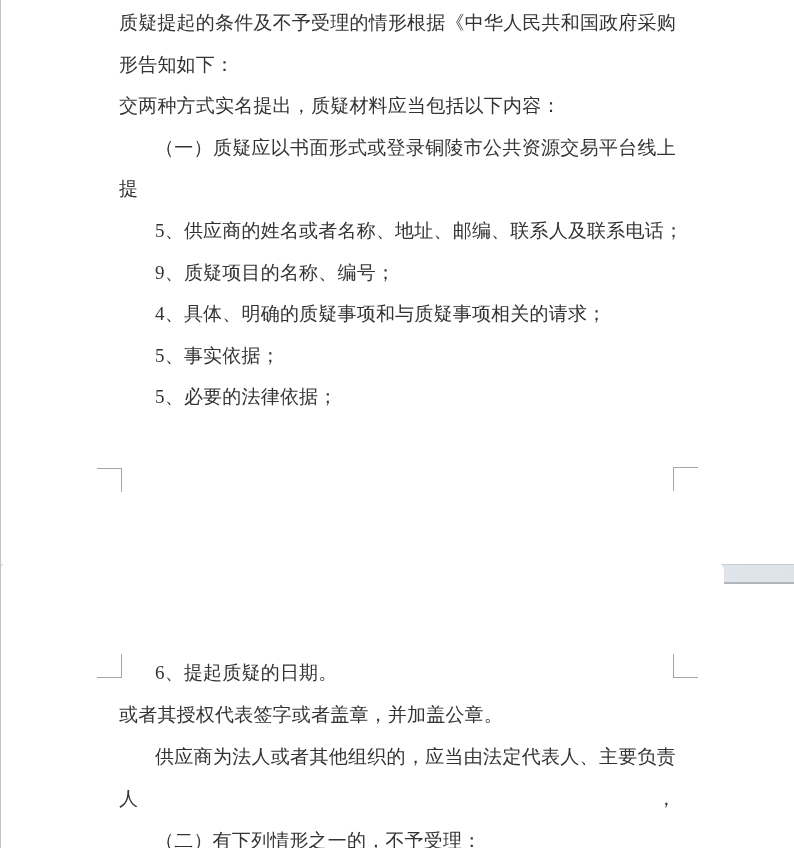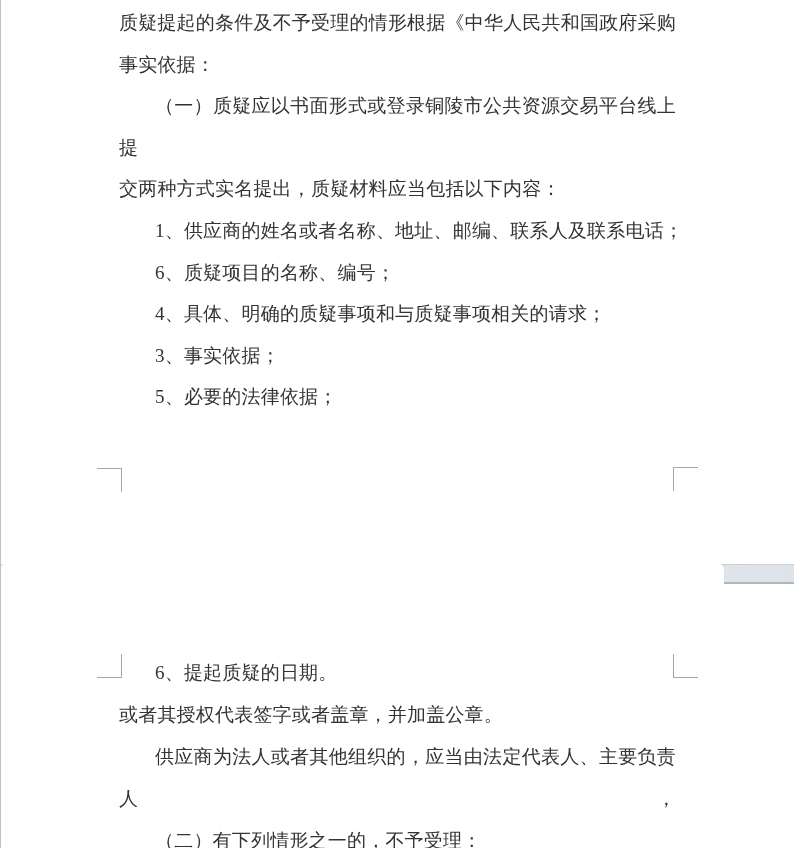--- a/index.html
+++ b/index.html
@@ -49,27 +49,27 @@
   #p2-mark-right{left:673px;top:654px;}
 </style>
 </head>
 <body>
 
 <div id="root">
 
   <div class="page" id="page1">
     <div class="textcol">
       <div class="line j">质疑提起的条件及不予受理的情形根据《中华人民共和国政府采购</div>
-      <div class="line">事实依据：</div>
+      <div class="line">形告知如下：</div>
+      <div class="line">交两种方式实名提出，质疑材料应当包括以下内容：</div>
       <div class="line j ind">（一）质疑应以书面形式或登录铜陵市公共资源交易平台线上提</div>
-      <div class="line">交两种方式实名提出，质疑材料应当包括以下内容：</div>
-      <div class="line ind">1、供应商的姓名或者名称、地址、邮编、联系人及联系电话；</div>
-      <div class="line ind">6、质疑项目的名称、编号；</div>
+      <div class="line ind">5、供应商的姓名或者名称、地址、邮编、联系人及联系电话；</div>
+      <div class="line ind">9、质疑项目的名称、编号；</div>
       <div class="line ind">4、具体、明确的质疑事项和与质疑事项相关的请求；</div>
-      <div class="line ind">3、事实依据；</div>
+      <div class="line ind">5、事实依据；</div>
       <div class="line ind">5、必要的法律依据；</div>
     </div>
   </div>
 
   <div class="cmark tr" id="p1-mark-left"></div>
   <div class="cmark tl" id="p1-mark-right"></div>
 
   <div id="page-gap"></div>
 
   <div class="page" id="page2">

